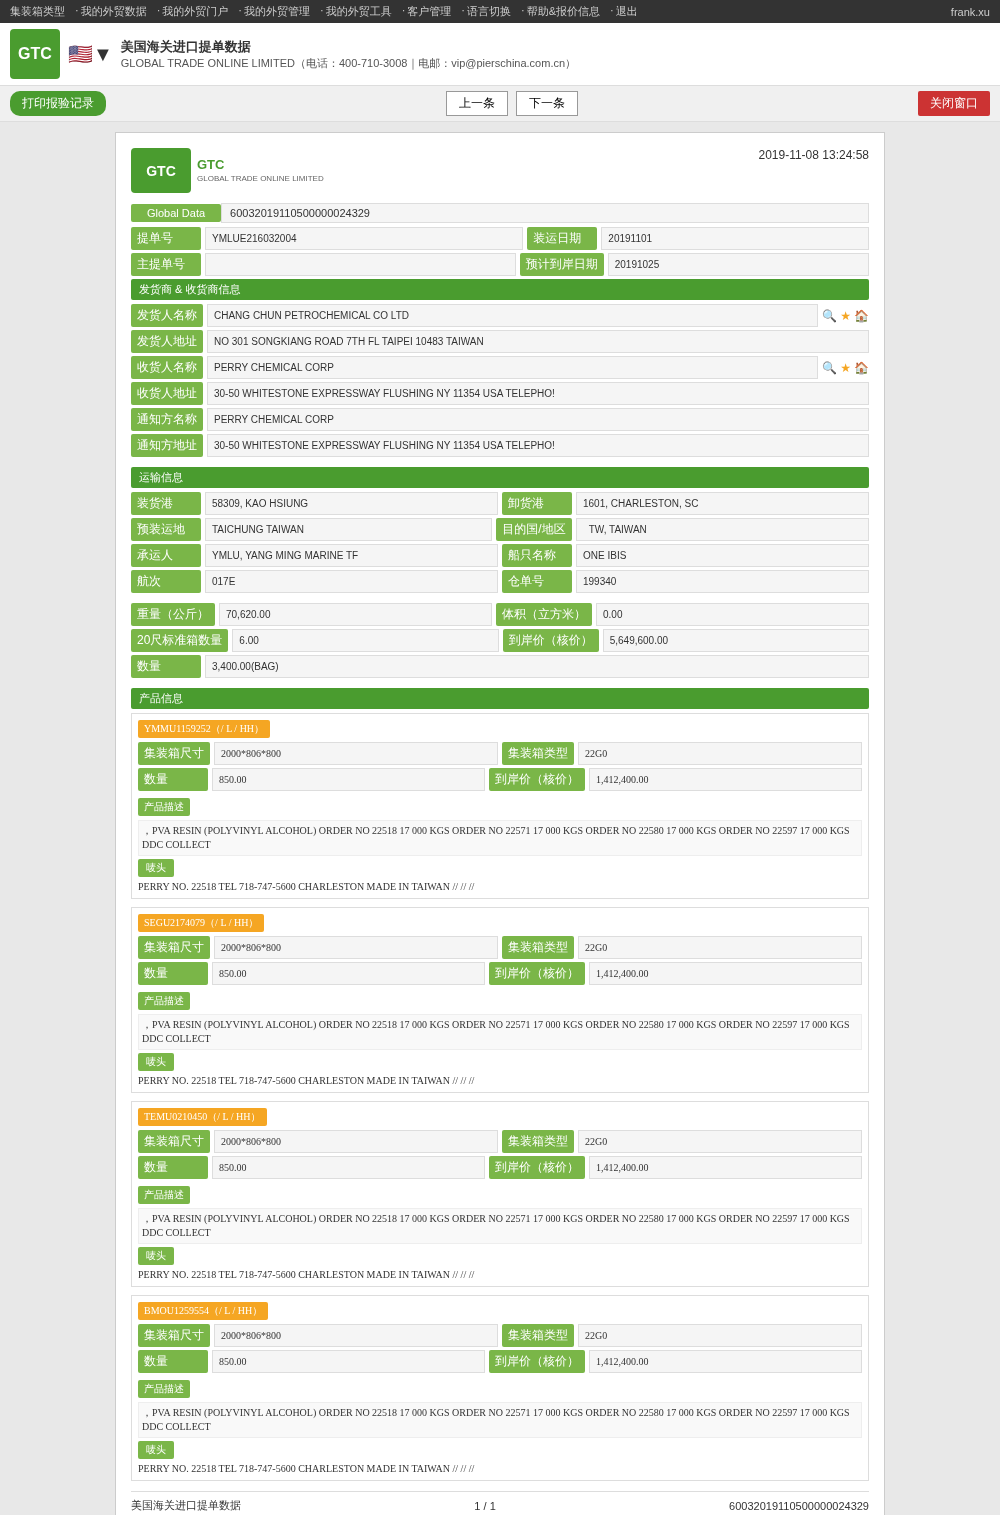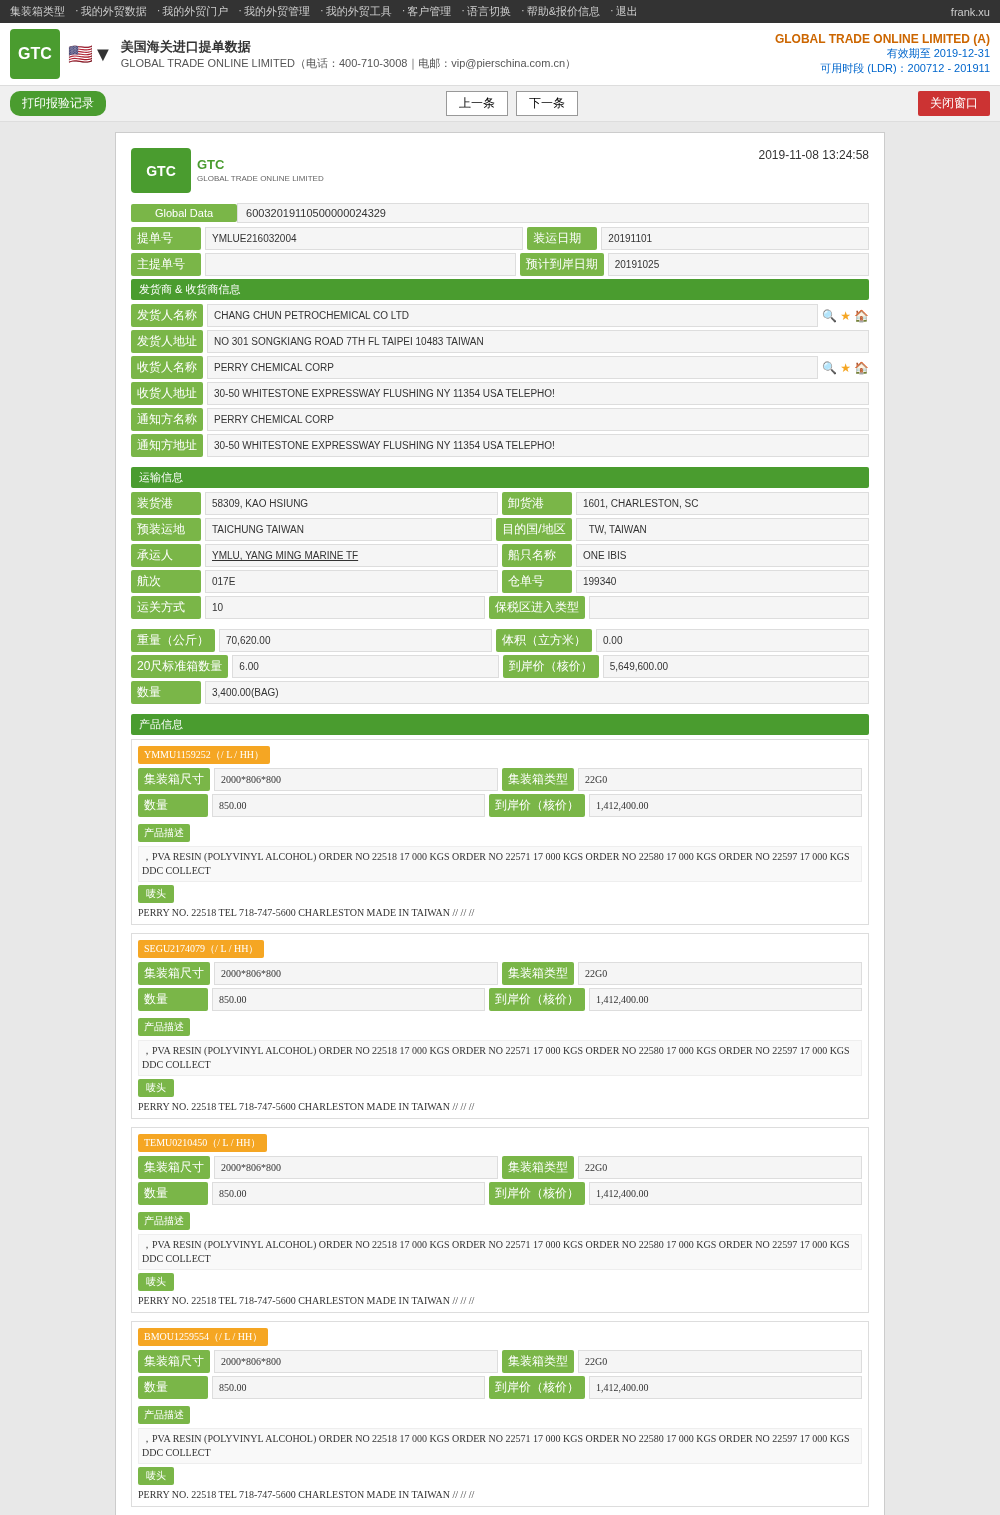--- a/index.html
+++ b/index.html
@@ -40,21 +40,21 @@
     .section { margin-bottom: 10px; }
     .section-header { background: #4a9c2f; color: white; padding: 3px 8px; font-size: 11px; margin-bottom: 4px; border-radius: 2px; }
 
     
     .field-row { display: flex; align-items: stretch; margin-bottom: 3px; gap: 4px; }
     .field-label { background: #7ab648; color: white; padding: 3px 6px; font-size: 12px; min-width: 70px; white-space: nowrap; display: flex; align-items: center; border-radius: 2px; flex-shrink: 0; }
     .field-value { background: #f5f5f5; border: 1px solid #ddd; padding: 3px 6px; font-size: 10px; flex: 1; display: flex; align-items: center; }
 
     
     .id-row { display: flex; align-items: center; margin-bottom: 4px; }
-    .id-label { background: #7ab648; color: white; padding: 3px 24px; font-size: 11px; min-width: 90px; display: flex; align-items: center; border-radius: 2px; }
+    .id-label { background: #7ab648; color: white; padding: 3px 16px; font-size: 11px; min-width: 90px; display: flex; align-items: center; border-radius: 2px; }
     .id-value { background: #f5f5f5; border: 1px solid #ddd; padding: 3px 8px; font-size: 11px; flex: 1; }
 
     
     .icon-search { color: #4a9c2f; cursor: pointer; font-size: 12px; }
     .icon-star { color: #f5a623; cursor: pointer; font-size: 12px; }
     .icon-home { color: #4a9c2f; cursor: pointer; font-size: 12px; }
     .icons-group { display: flex; gap: 3px; align-items: center; }
 
     
     .product-section { border: 1px solid #ddd; padding: 6px; margin-bottom: 8px; font-family: Liberation Serif, serif; }
@@ -96,25 +96,20 @@
 <div class="header">
   <div class="header-left">
     <div class="logo-box">
       <div class="logo-circle">GTC</div>
     </div>
     <div style="font-size:20px;">🇺🇸▼</div>
     <div>
       <div class="header-title">美国海关进口提单数据</div>
       <div class="header-subtitle">GLOBAL TRADE ONLINE LIMITED（电话：400-710-3008｜电邮：vip@pierschina.com.cn）</div>
     </div>
-  </div>
-  <div class="header-right">
-    <div class="company">GLOBAL TRADE ONLINE LIMITED (A)</div>
-    <div>有效期至 2019-12-31</div>
-    <div>可用时段 (LDR)：200712 - 201911</div>
   </div>
 </div>
 
 <div class="toolbar">
   <button class="btn-print">打印报验记录</button>
   <div class="nav-buttons">
     <button class="btn-nav">上一条</button>
     <button class="btn-nav">下一条</button>
   </div>
   <button class="btn-close">关闭窗口</button>
@@ -209,38 +204,32 @@
 
       <div class="field-row">
         <div class="field-label">预装运地</div>
         <div class="field-value" style="flex:1;">TAICHUNG TAIWAN</div>
         <div class="field-label">目的国/地区</div>
         <div class="field-value" style="flex:1;padding-left:12px;">TW, TAIWAN</div>
       </div>
 
       <div class="field-row">
         <div class="field-label">承运人</div>
-        <div class="field-value" style="flex:1;text-decoration:underline;">YMLU, YANG MING MARINE TF</div>
+        <div class="field-value" style="flex:1;">YMLU, YANG MING MARINE TF</div>
         <div class="field-label">船只名称</div>
         <div class="field-value" style="flex:1;">ONE IBIS</div>
       </div>
 
       <div class="field-row">
         <div class="field-label">航次</div>
         <div class="field-value" style="flex:1;">017E</div>
         <div class="field-label">仓单号</div>
         <div class="field-value" style="flex:1;">199340</div>
       </div>
 
-      <div class="field-row">
-        <div class="field-label">运关方式</div>
-        <div class="field-value" style="flex:1;">10</div>
-        <div class="field-label">保税区进入类型</div>
-        <div class="field-value" style="flex:1;"></div>
-      </div>
 
     </div>
 
     <div class="section">
 
       <div class="field-row">
         <div class="field-label">重量（公斤）</div>
         <div class="field-value" style="flex:1;">70,620.00</div>
         <div class="field-label">体积（立方米）</div>
         <div class="field-value" style="flex:1;">0.00</div>

